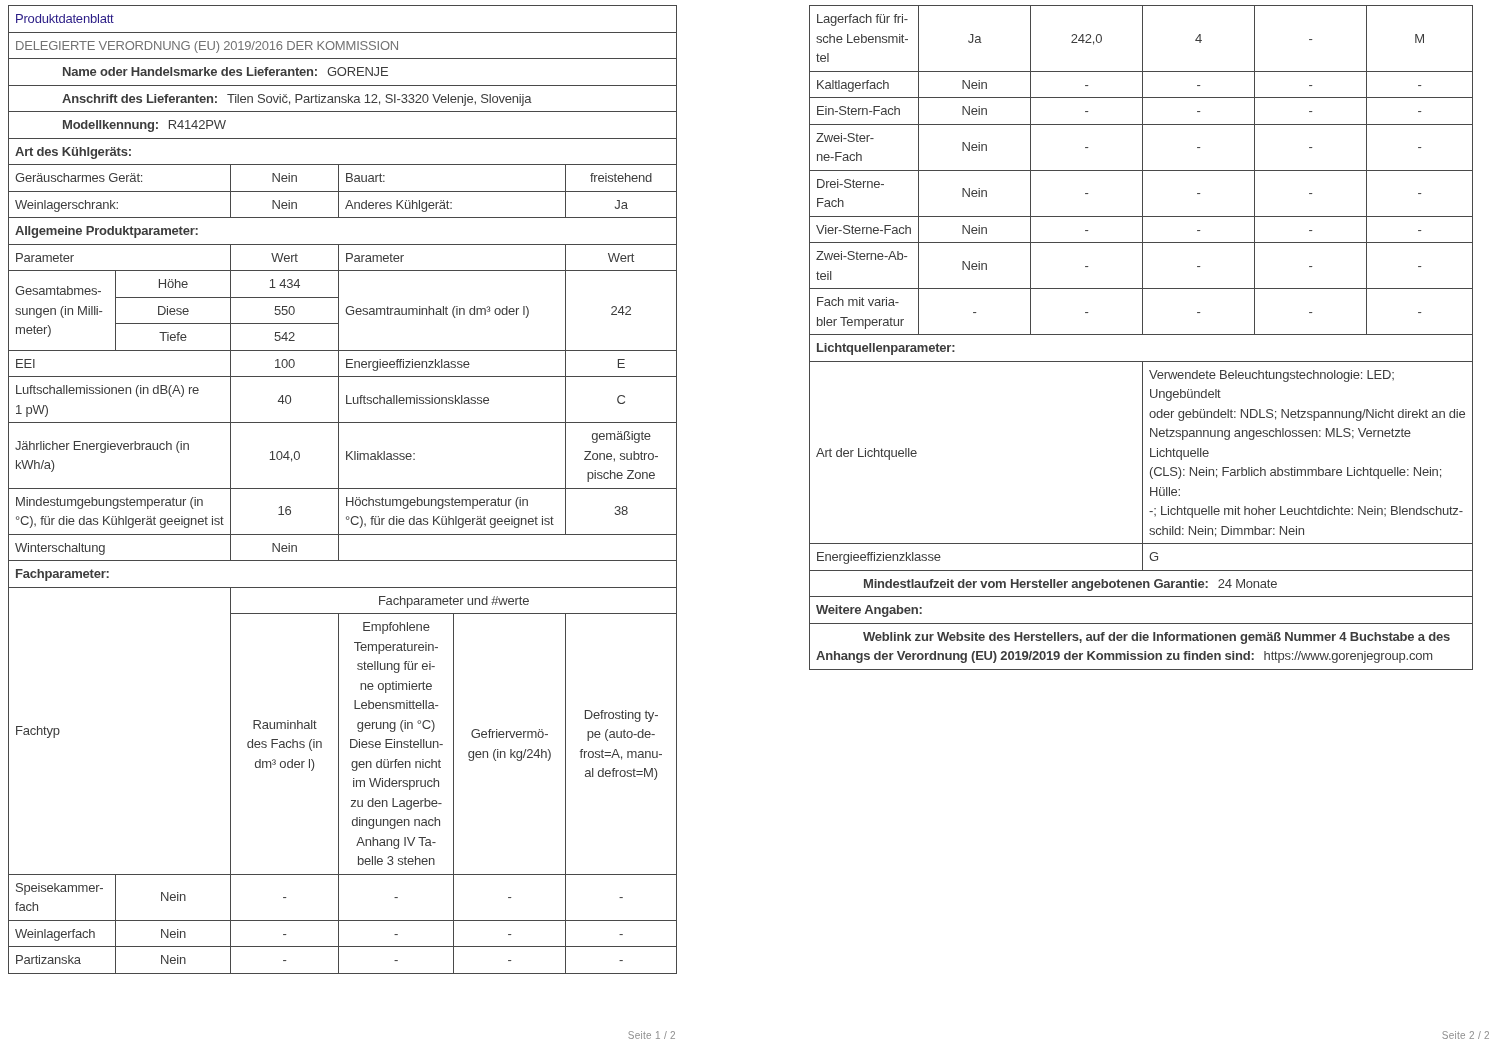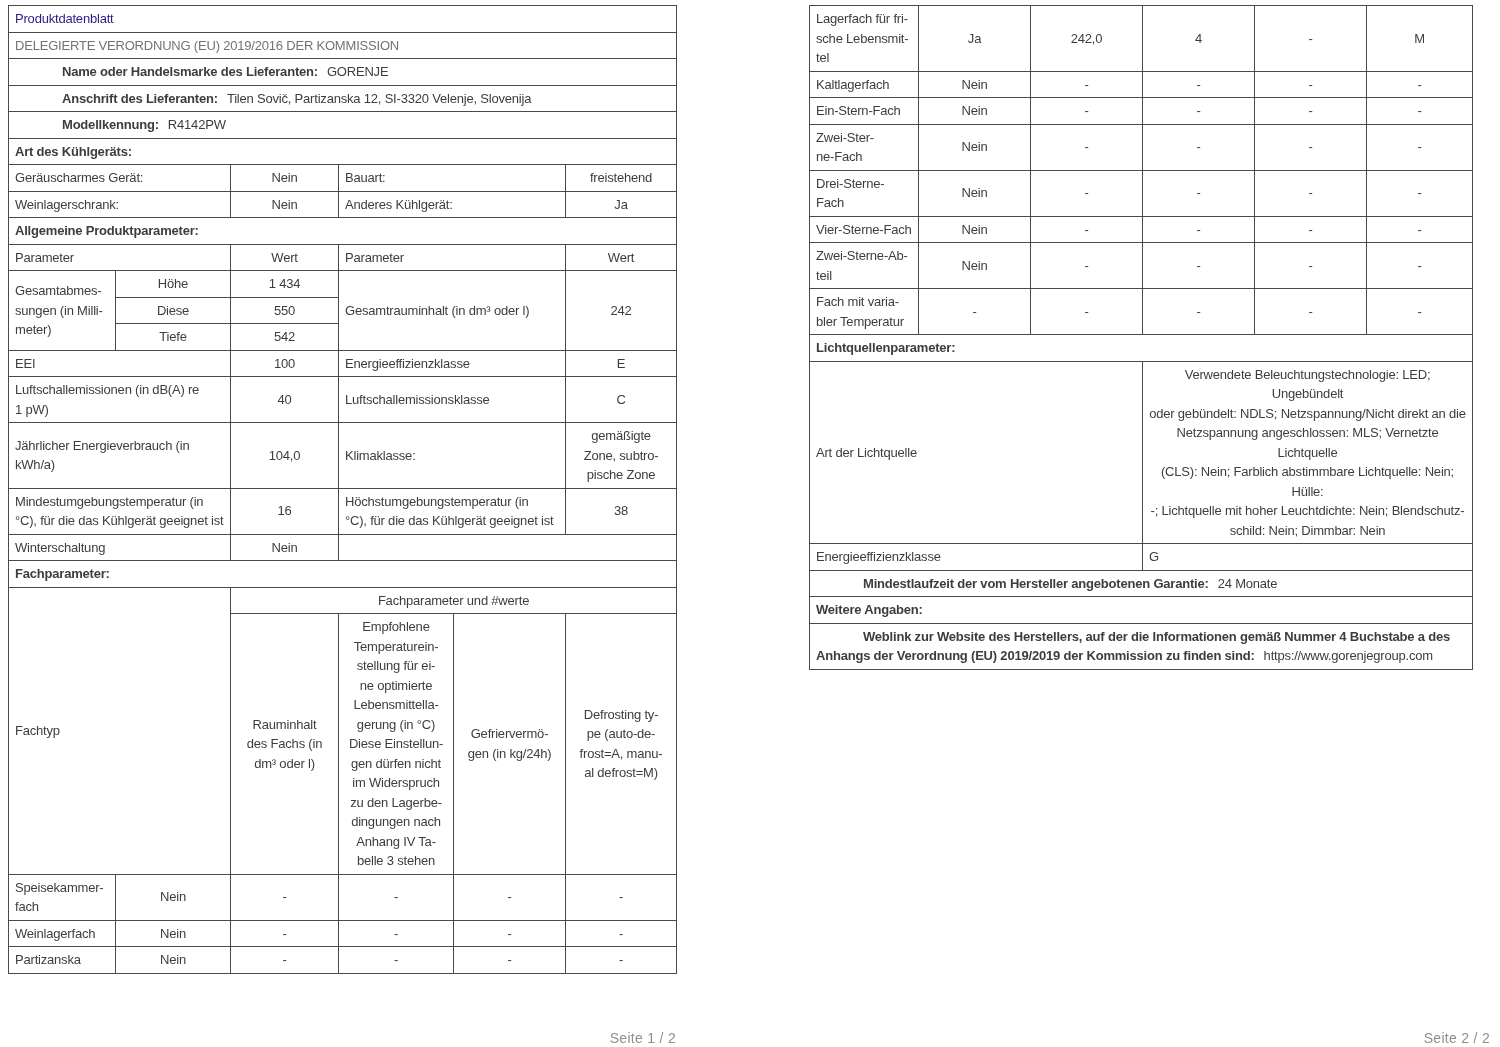--- a/index.html
+++ b/index.html
@@ -27,25 +27,25 @@
     padding:3px 9px 6px 9px;letter-spacing:-0.5px;line-height:1.2;
   }
   .subtitle-cell{padding:7px 9px;color:#737373;letter-spacing:0.2px;}
   .sec{font-weight:bold;padding:6px 9px;}
   .kv td{padding:7px 9px;}
   .b{font-weight:bold;padding-left:47px;}
   .kvv{margin-left:9px;font-weight:normal;}
   .lbl{text-align:left;padding:3px 8px;}
   .val{text-align:center;padding:3px 4px;}
   .dim td{padding:2px 4px;margin-left:27px;}
-  .small{font-size:12.3px;letter-spacing:-0.25px;line-height:1.62;padding:6px 10px;text-align:center;}
+  .small{font-size:12.3px;letter-spacing:-0.25px;line-height:1.62;padding:6px 10px;}
   .gh{padding:4px 6px;}
   .footer{
     position:absolute;top:1030px;text-align:right;
-    font-size:14px;color:#8f8f8f;letter-spacing:0.3px;
+    font-size:10px;color:#8f8f8f;letter-spacing:0.3px;
   }
   #footer1{left:8px;width:668px;}
   #footer2{left:827px;width:663px;}
 </style>
 </head>
 <body>
 
 <div class="page" id="page1">
   <table class="doc">
     <colgroup>

